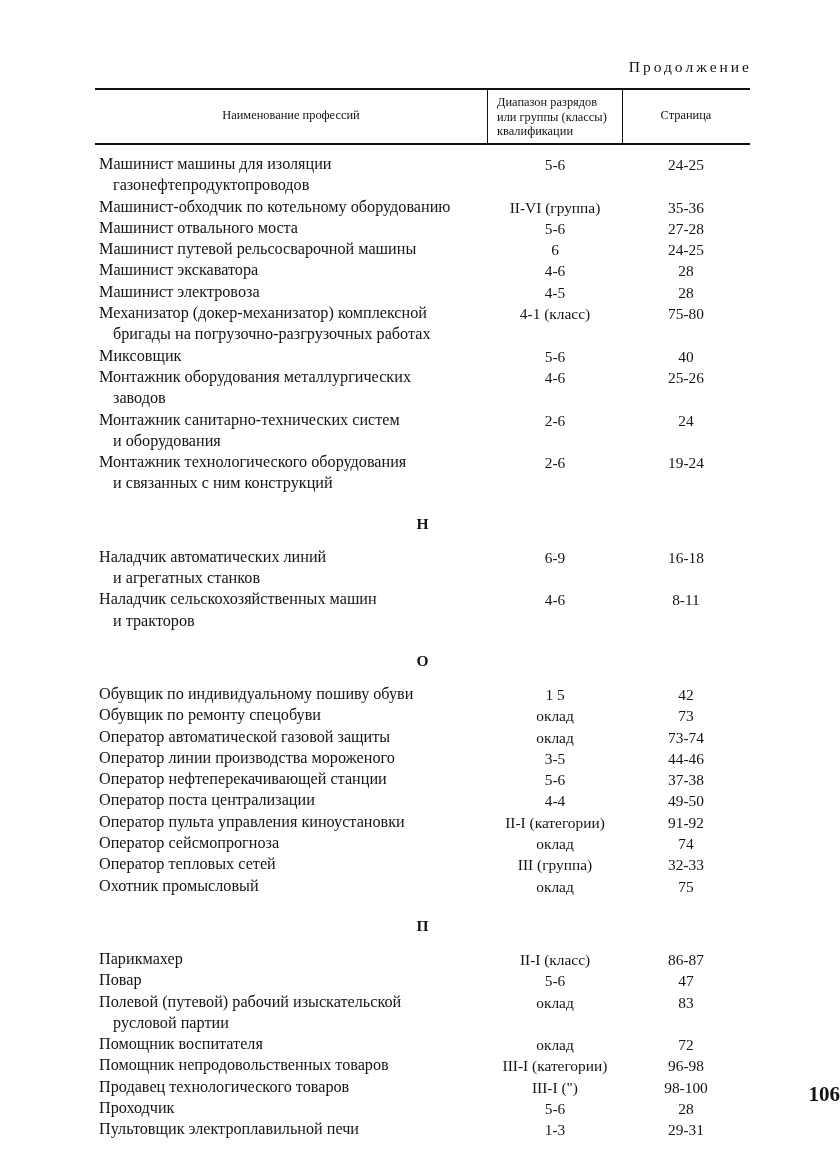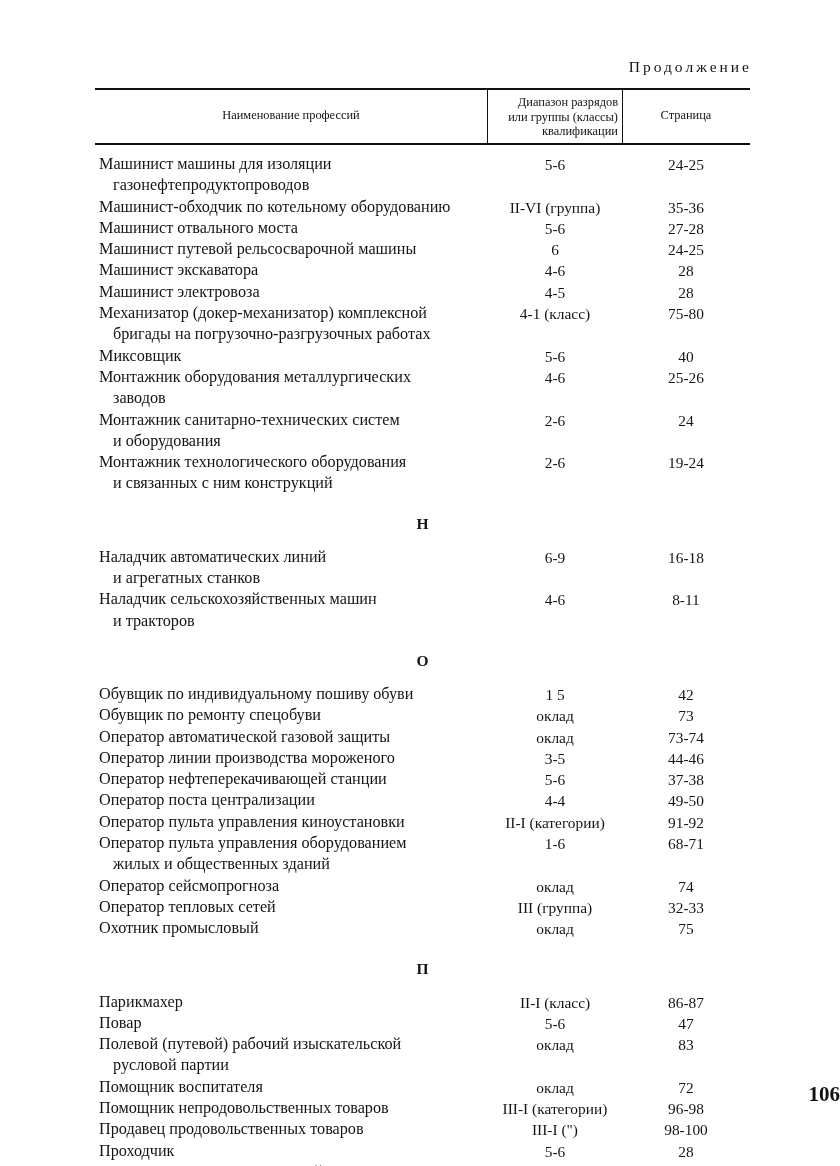--- a/index.html
+++ b/index.html
@@ -62,21 +62,21 @@
 
   .th {
     position: absolute;
     font-size: 12.4px;
     line-height: 14.6px;
     text-align: center;
     color: #141414;
   }
   .th.th-name  { left: 0;     top: 18px; width: 392px; }
   .th.th-range { left: 392px; top: 5px;  width: 135px; padding: 0 4px;
-                 box-sizing: border-box; text-align: right; padding-left: 10px; }
+                 box-sizing: border-box; text-align: left; padding-left: 10px; }
   .th.th-page  { left: 527px; top: 18px; width: 128px; }
 
   
   .tbody {
     position: relative;
     padding-top: 9px;
   }
 
   .row {
     position: relative;
@@ -314,28 +314,20 @@
         </div>
         <div class="row">
           <div class="row-main">
             <span class="cell-name">Оператор пульта управления киноустановки</span>
             <span class="cell-range">II-I (категории)</span>
             <span class="cell-page">91-92</span>
           </div>
         </div>
         <div class="row">
           <div class="row-main">
-            <span class="cell-name">Оператор пульта управления оборудованием</span>
-            <span class="cell-range">1-6</span>
-            <span class="cell-page">68-71</span>
-          </div>
-          <div class="cont-line">жилых и общественных зданий</div>
-        </div>
-        <div class="row">
-          <div class="row-main">
             <span class="cell-name">Оператор сейсмопрогноза</span>
             <span class="cell-range">оклад</span>
             <span class="cell-page">74</span>
           </div>
         </div>
         <div class="row">
           <div class="row-main">
             <span class="cell-name">Оператор тепловых сетей</span>
             <span class="cell-range">III (группа)</span>
             <span class="cell-page">32-33</span>
@@ -380,21 +372,21 @@
         </div>
         <div class="row">
           <div class="row-main">
             <span class="cell-name">Помощник непродовольственных товаров</span>
             <span class="cell-range">III-I (категории)</span>
             <span class="cell-page">96-98</span>
           </div>
         </div>
         <div class="row">
           <div class="row-main">
-            <span class="cell-name">Продавец продовольственных товаров</span>
+            <span class="cell-name">Продавец технологического товаров</span>
             <span class="cell-range">III-I (")</span>
             <span class="cell-page">98-100</span>
           </div>
         </div>
         <div class="row">
           <div class="row-main">
             <span class="cell-name">Проходчик</span>
             <span class="cell-range">5-6</span>
             <span class="cell-page">28</span>
           </div>

